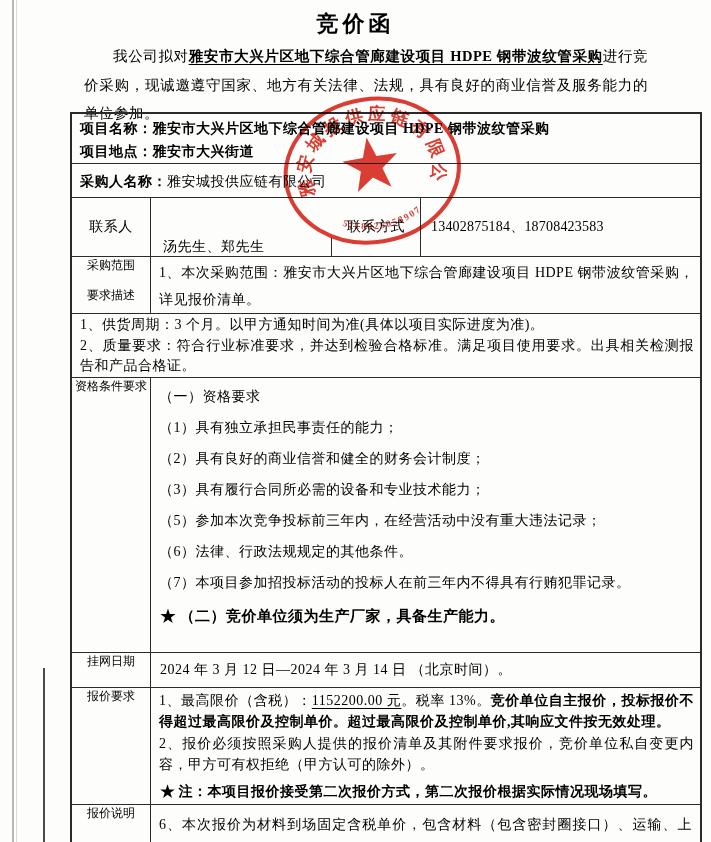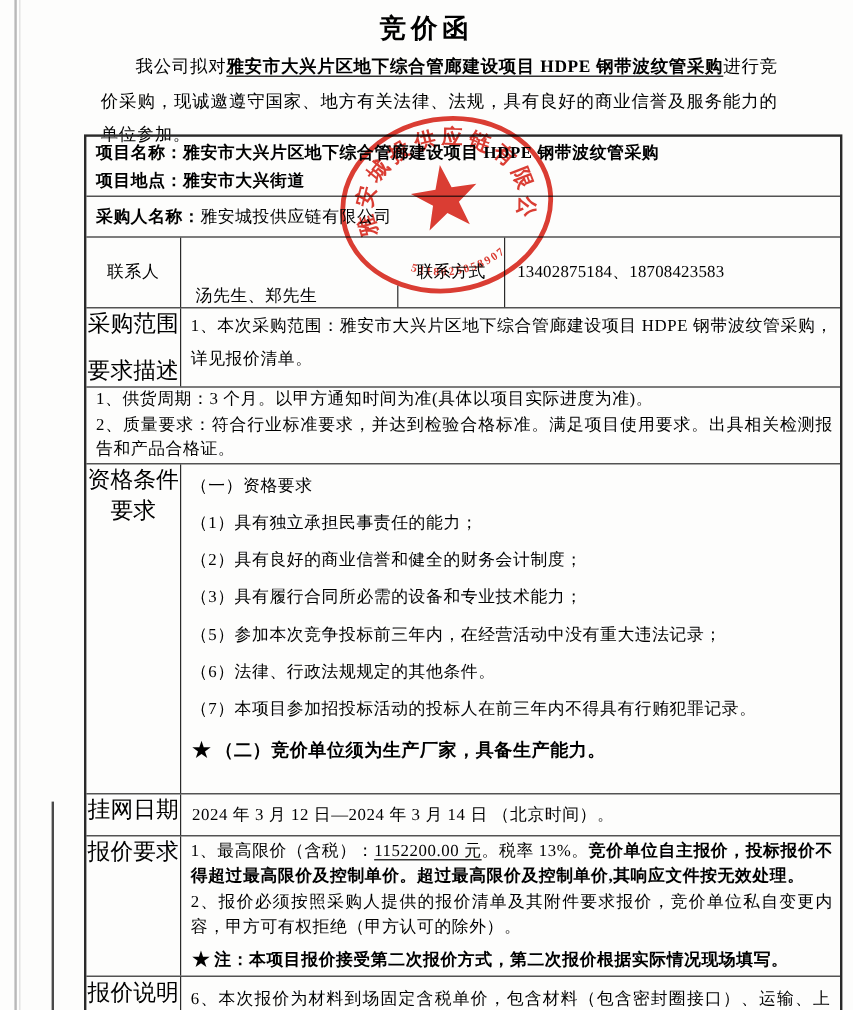--- a/index.html
+++ b/index.html
@@ -14,21 +14,21 @@
   .scan-line-bl{position:absolute;left:43px;top:668px;width:1.5px;height:174px;background:#4a4a4a;}
   .title{margin:0;padding-top:9px;text-align:center;font-size:22px;font-weight:bold;letter-spacing:4px;}
   .intro{position:absolute;left:84px;top:42px;width:564px;margin:0;
     font-size:14.5px;line-height:28.5px;text-align:justify;text-indent:2em;}
   .b{font-weight:bold;}
   .u{text-decoration:underline;text-underline-offset:3px;}
   .tbl{position:absolute;left:70px;top:112px;width:628px;border:2px solid #2a2a2a;background:transparent;}
   .tr{display:flex;align-items:stretch;border-top:1.3px solid #2a2a2a;}
   .tr:first-child{border-top:none;}
   .lbl{flex:0 0 78px;border-right:1.3px solid #2a2a2a;display:flex;flex-direction:column;
-       justify-content:space-between;align-items:center;text-align:center;font-size:19px;letter-spacing:0;}
+       justify-content:flex-start;align-items:center;text-align:center;font-size:12px;letter-spacing:0;}
   .cnt{flex:1;min-width:0;text-align:justify;}
   .cnt p{margin:0;}
   .full{flex:1;}
   
   .r1{min-height:48px;}
   .r1 .cnt{padding:3px 8px 0 8px;line-height:23px;font-weight:bold;}
   .r2{min-height:33px;}
   .r2 .cnt{padding:7px 8px 0 8px;line-height:22px;}
   .r3{min-height:30px;}
   .r3 .c{display:flex;align-items:center;}

